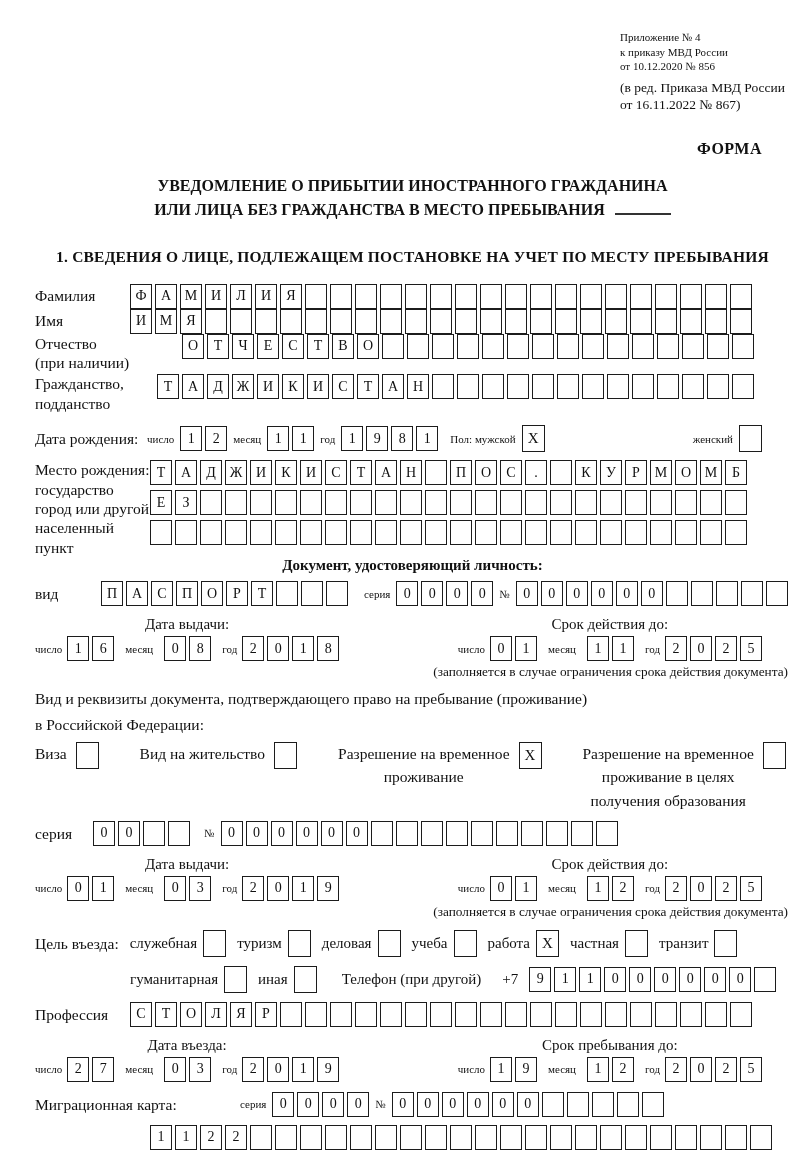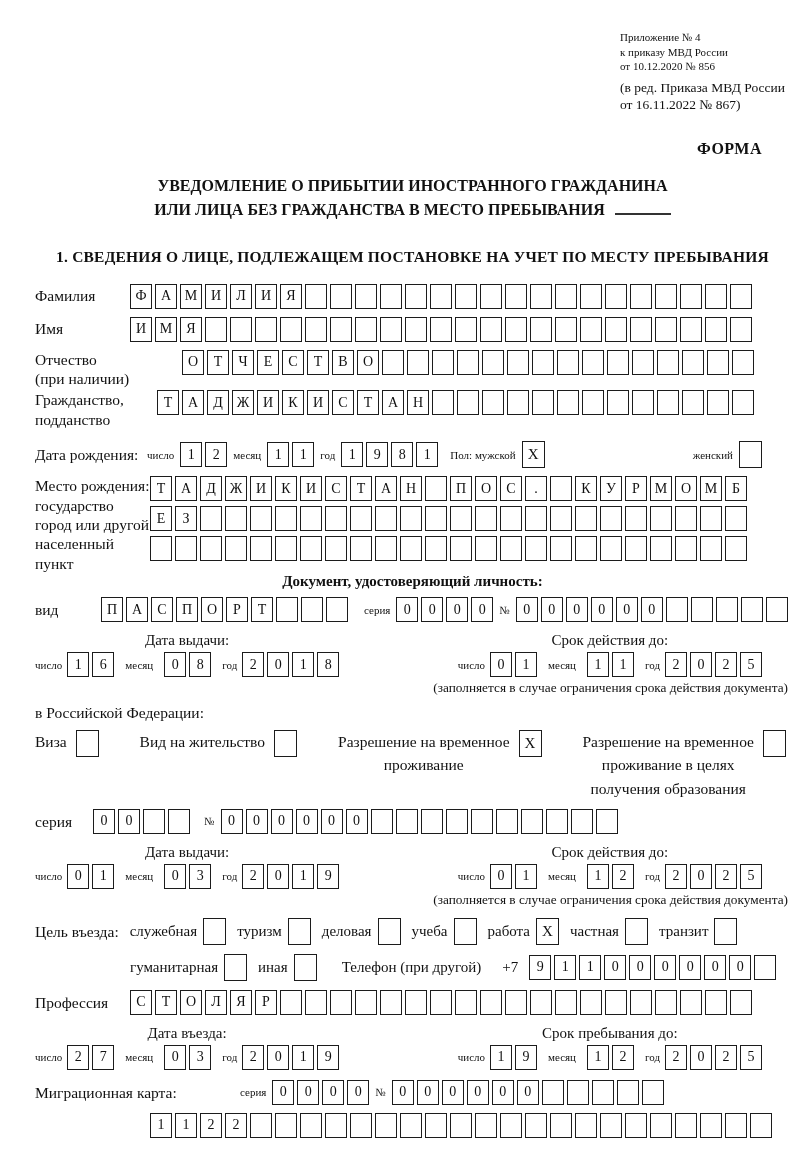--- a/index.html
+++ b/index.html
@@ -16,21 +16,21 @@
   .blank-line{display:inline-block;width:56px;border-bottom:2.5px solid #333;height:14px;margin-left:10px;}
   .section-heading{font-weight:bold;font-size:15.5px;text-align:center;margin-top:26px;letter-spacing:.2px;}
 
   
   .cells{display:flex;gap:3px;flex:0 0 auto;}
   .cell{flex:0 0 auto;width:20px;height:23px;border:1.6px solid #1c1c1c;
         display:flex;align-items:center;justify-content:center;
         font-size:14px;background:#fff;box-sizing:content-box;}
   .checkbox{width:21px;height:25px;font-size:15px;}
 
-  .row{display:flex;align-items:center;margin-top:8px;}
+  .row{display:flex;align-items:center;margin-top:0;}
   .flabel{font-size:15.5px;flex:0 0 auto;line-height:1.25;}
   .lw95{width:95px;}  .lw147{width:147px;} .lw122{width:122px;} .lw115{width:115px;}
   .stack{display:flex;flex-direction:column;gap:5px;}
   .top{align-items:flex-start;}
 
   .inline-label{font-size:11px;margin:0 6px;white-space:nowrap;}
 
   
   .dates-row{display:flex;justify-content:space-between;align-items:flex-end;margin-top:10px;padding-right:28px;}
   .date-col{display:flex;flex-direction:column;}
@@ -393,20 +393,21 @@
             <span class="cell">2</span>
             <span class="cell">0</span>
             <span class="cell">2</span>
             <span class="cell">5</span>
           </span>
       </div>
     </div>
   </div>
   <div class="note">(заполняется в случае ограничения срока действия документа)</div>
 
+  <div style="margin-top:10px;font-size:15.5px;">Вид и реквизиты документа, подтверждающего право на пребывание (проживание)</div>
   <div style="margin-top:8px;font-size:15.5px;">в Российской Федерации:</div>
 
   <div class="opts-row">
     <div class="opt">
       <span class="opt-label">Виза</span>
       <span class="cell checkbox"></span>
     </div>
     <div class="opt">
       <span class="opt-label">Вид на жительство</span>
       <span class="cell checkbox"></span>

